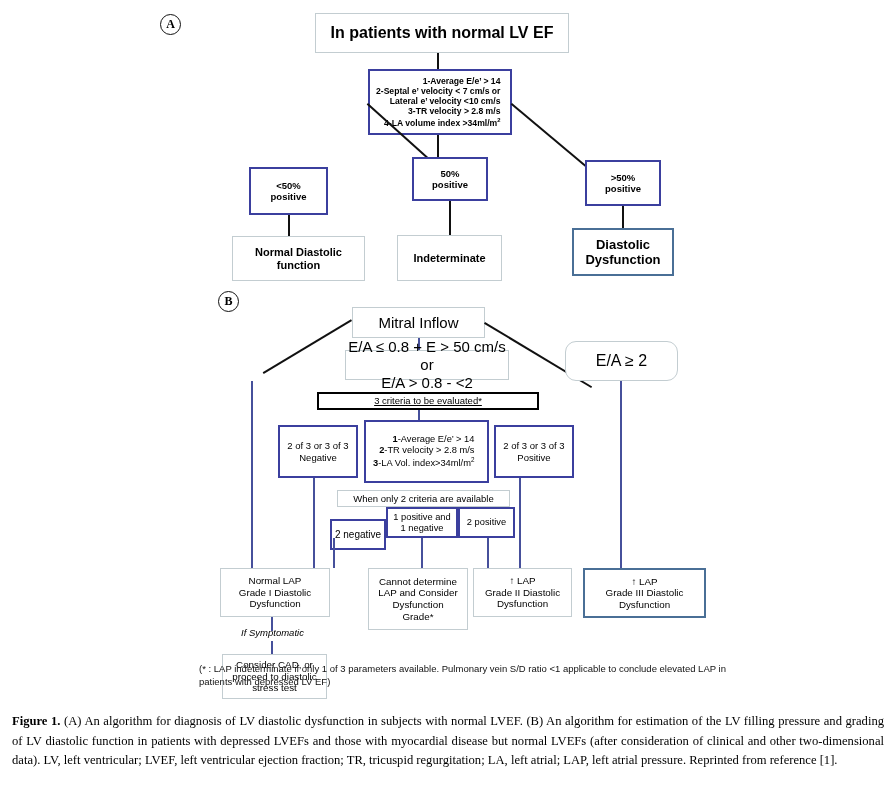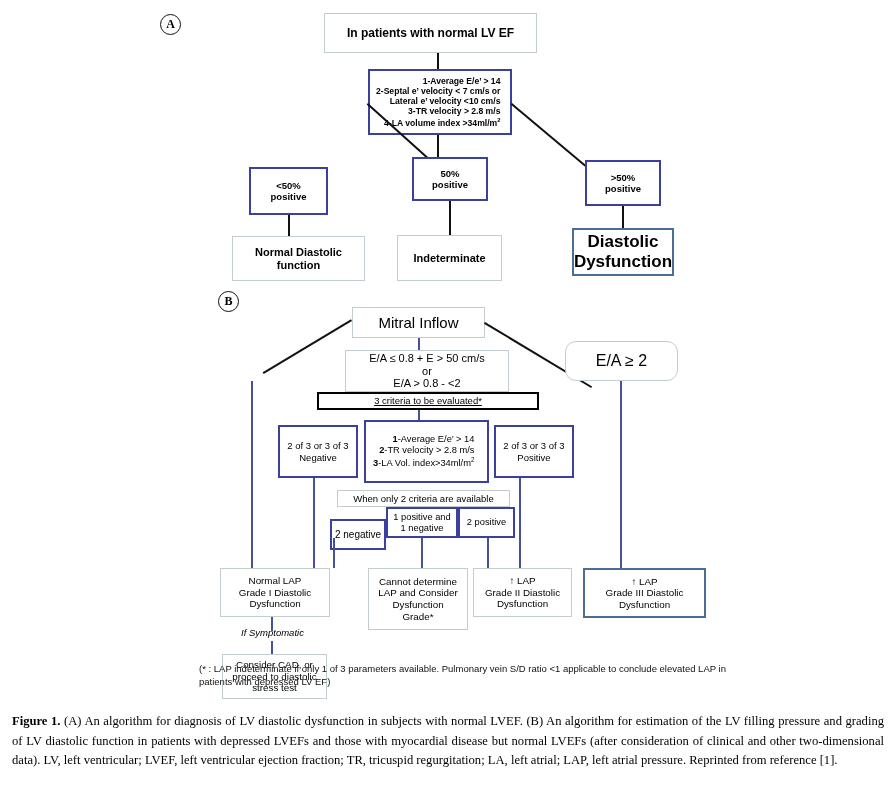--- a/index.html
+++ b/index.html
@@ -38,21 +38,21 @@
 </style>
 </head>
 <body>
 
 <div id="root">
 
   <div class="panel" style="left:0;top:0;width:895px;height:285px;">
 
     <div class="circ" style="left:160px;top:14px;">A</div>
 
-    <div class="box b-gray bold" style="left:324px;top:13px;width:213px;height:40px;font-size:12px;">In patients with normal LV EF</div>
+    <div class="box b-gray bold" style="left:315px;top:13px;width:254px;height:40px;font-size:16px;">In patients with normal LV EF</div>
 
     <div class="ln" style="left:437px;top:53px;width:1.5px;height:17px;"></div>
 
     <div class="box b-blue left" style="left:368px;top:69px;width:144px;height:66px;font-size:8.6px;font-weight:bold;padding:5px 0 5px 6px;
                 align-items:flex-start;">
       <div>
         <div>1-Average E/e’ &gt; 14</div>
         <div>2-Septal e’ velocity &lt; 7 cm/s or</div>
         <div>Lateral e’ velocity &lt;10 cm/s</div>
         <div>3-TR velocity &gt; 2.8 m/s</div>
@@ -90,41 +90,41 @@
 
     <div class="box b-gray bold" style="left:397px;top:235px;width:105px;height:46px;font-size:11px;">
       <div>Indeterminate</div>
     </div>
     <div class="box b-gray bold" style="left:232px;top:236px;width:133px;height:45px;font-size:11px;">
       <div>
         <div>Normal Diastolic</div>
         <div>function</div>
       </div>
     </div>
-    <div class="box b-steel bold" style="left:572px;top:228px;width:102px;height:48px;font-size:17px;">
+    <div class="box b-steel bold" style="left:572px;top:228px;width:102px;height:48px;font-size:13px;">
       <div>
         <div>Diastolic</div>
         <div>Dysfunction</div>
       </div>
     </div>
   </div>
 
   <div class="panel" style="left:0;top:285px;width:895px;height:425px;">
 
     <div class="circ" style="left:218px;top:6px;">B</div>
 
     <div class="box b-gray" style="left:352px;top:22px;width:133px;height:31px;font-size:15px;">Mitral Inflow</div>
 
     <div class="diag" style="left:352px;top:36px;width:103px;transform:rotate(149deg);"></div>
     <div class="diag" style="left:485px;top:37px;width:125px;transform:rotate(31deg);"></div>
 
     <div class="ln-blue" style="left:418px;top:53px;width:2px;height:12px;"></div>
 
 
-    <div class="box b-gray" style="left:345px;top:65px;width:164px;height:42px;font-size:11px;">
+    <div class="box b-gray" style="left:345px;top:65px;width:164px;height:30px;font-size:15px;">
       <div>
         <div>E/A ≤ 0.8 + E &gt; 50 cm/s</div>
         <div>or</div>
         <div>E/A &gt; 0.8 - &lt;2</div>
       </div>
     </div>
 
     <div class="box b-gray" style="left:565px;top:56px;width:113px;height:40px;font-size:16px;border-radius:11px;">E/A ≥ 2</div>
 
     <div class="box b-black" style="left:317px;top:107px;width:222px;height:18px;font-size:9.5px;">

